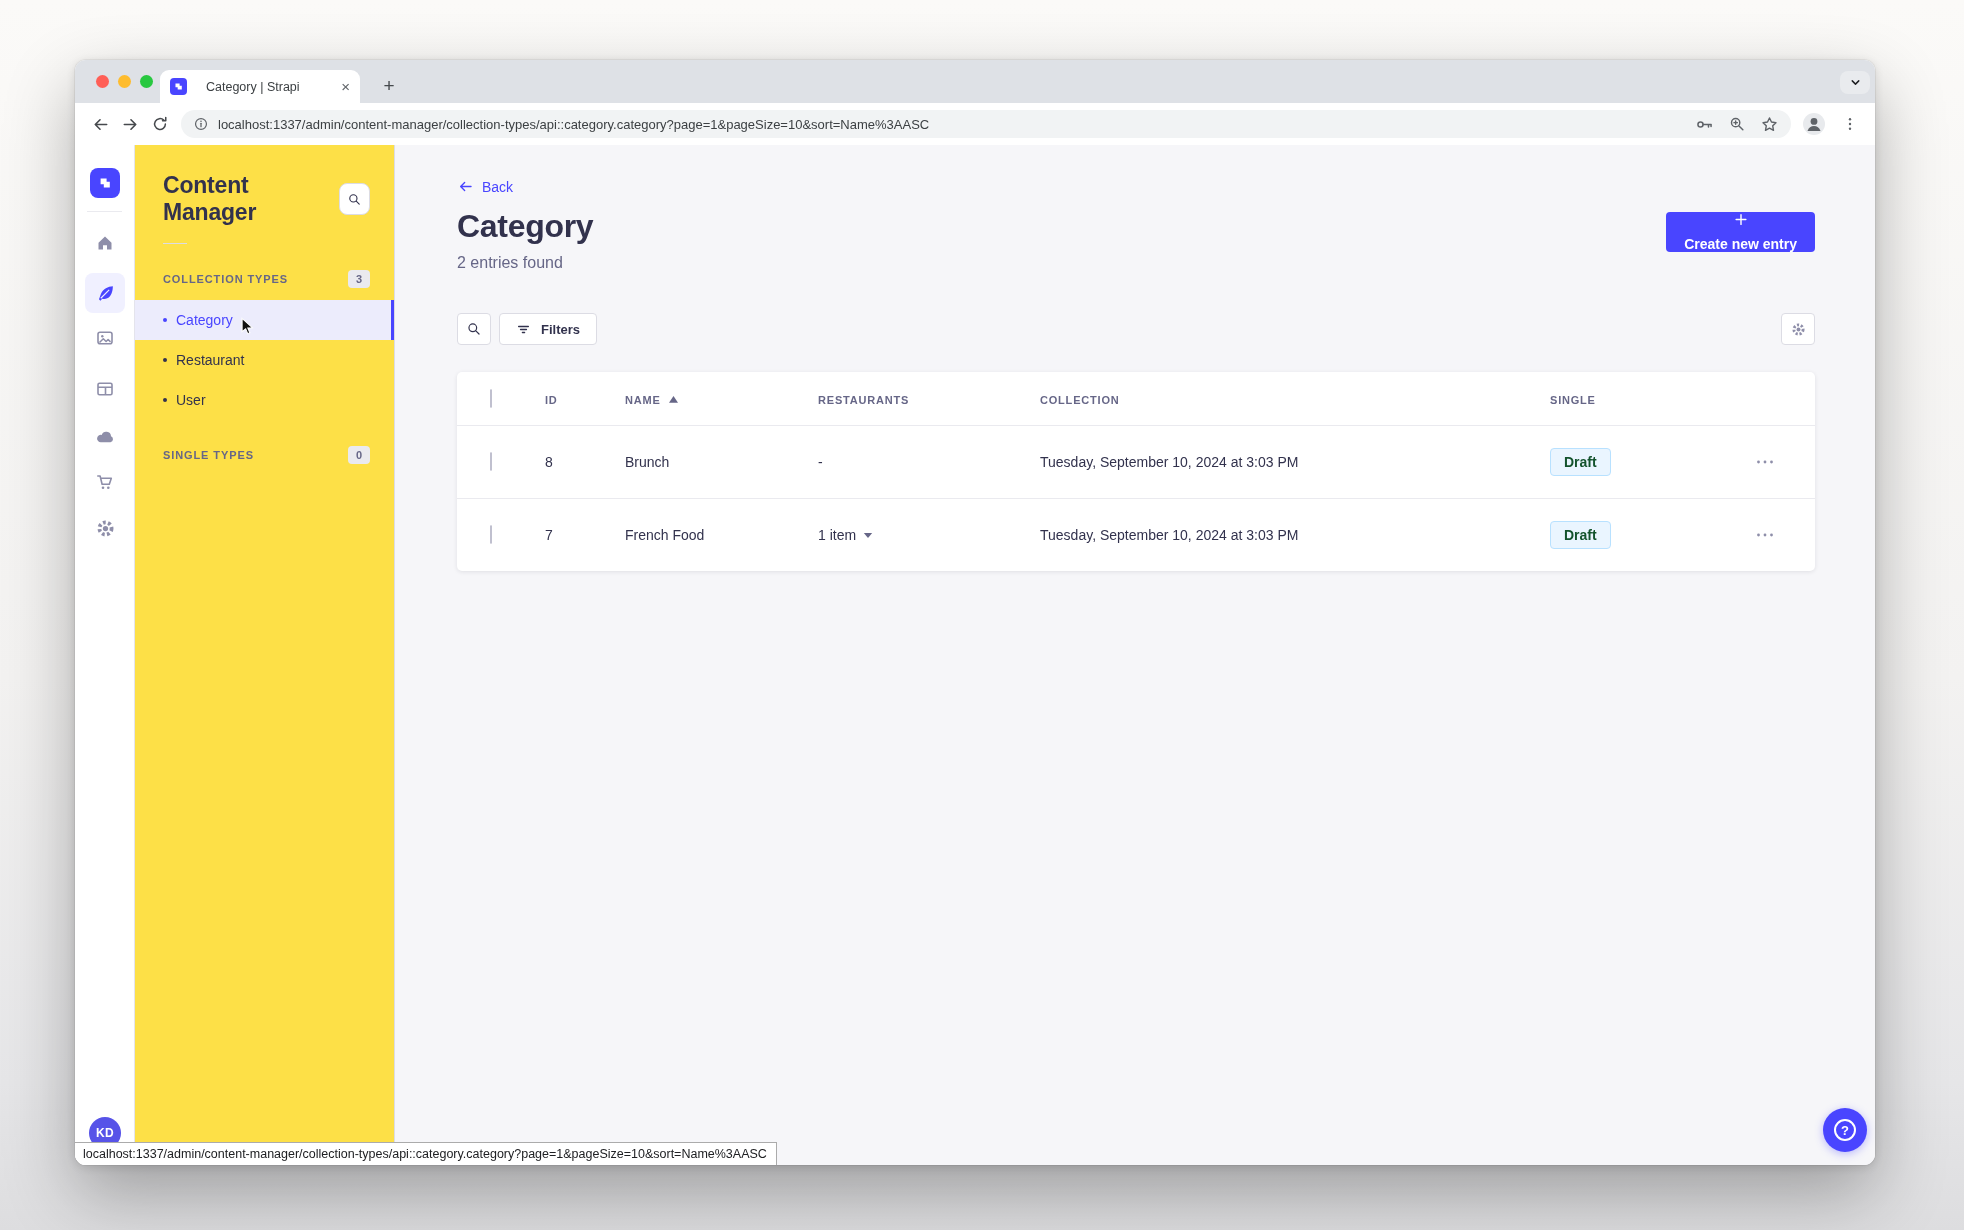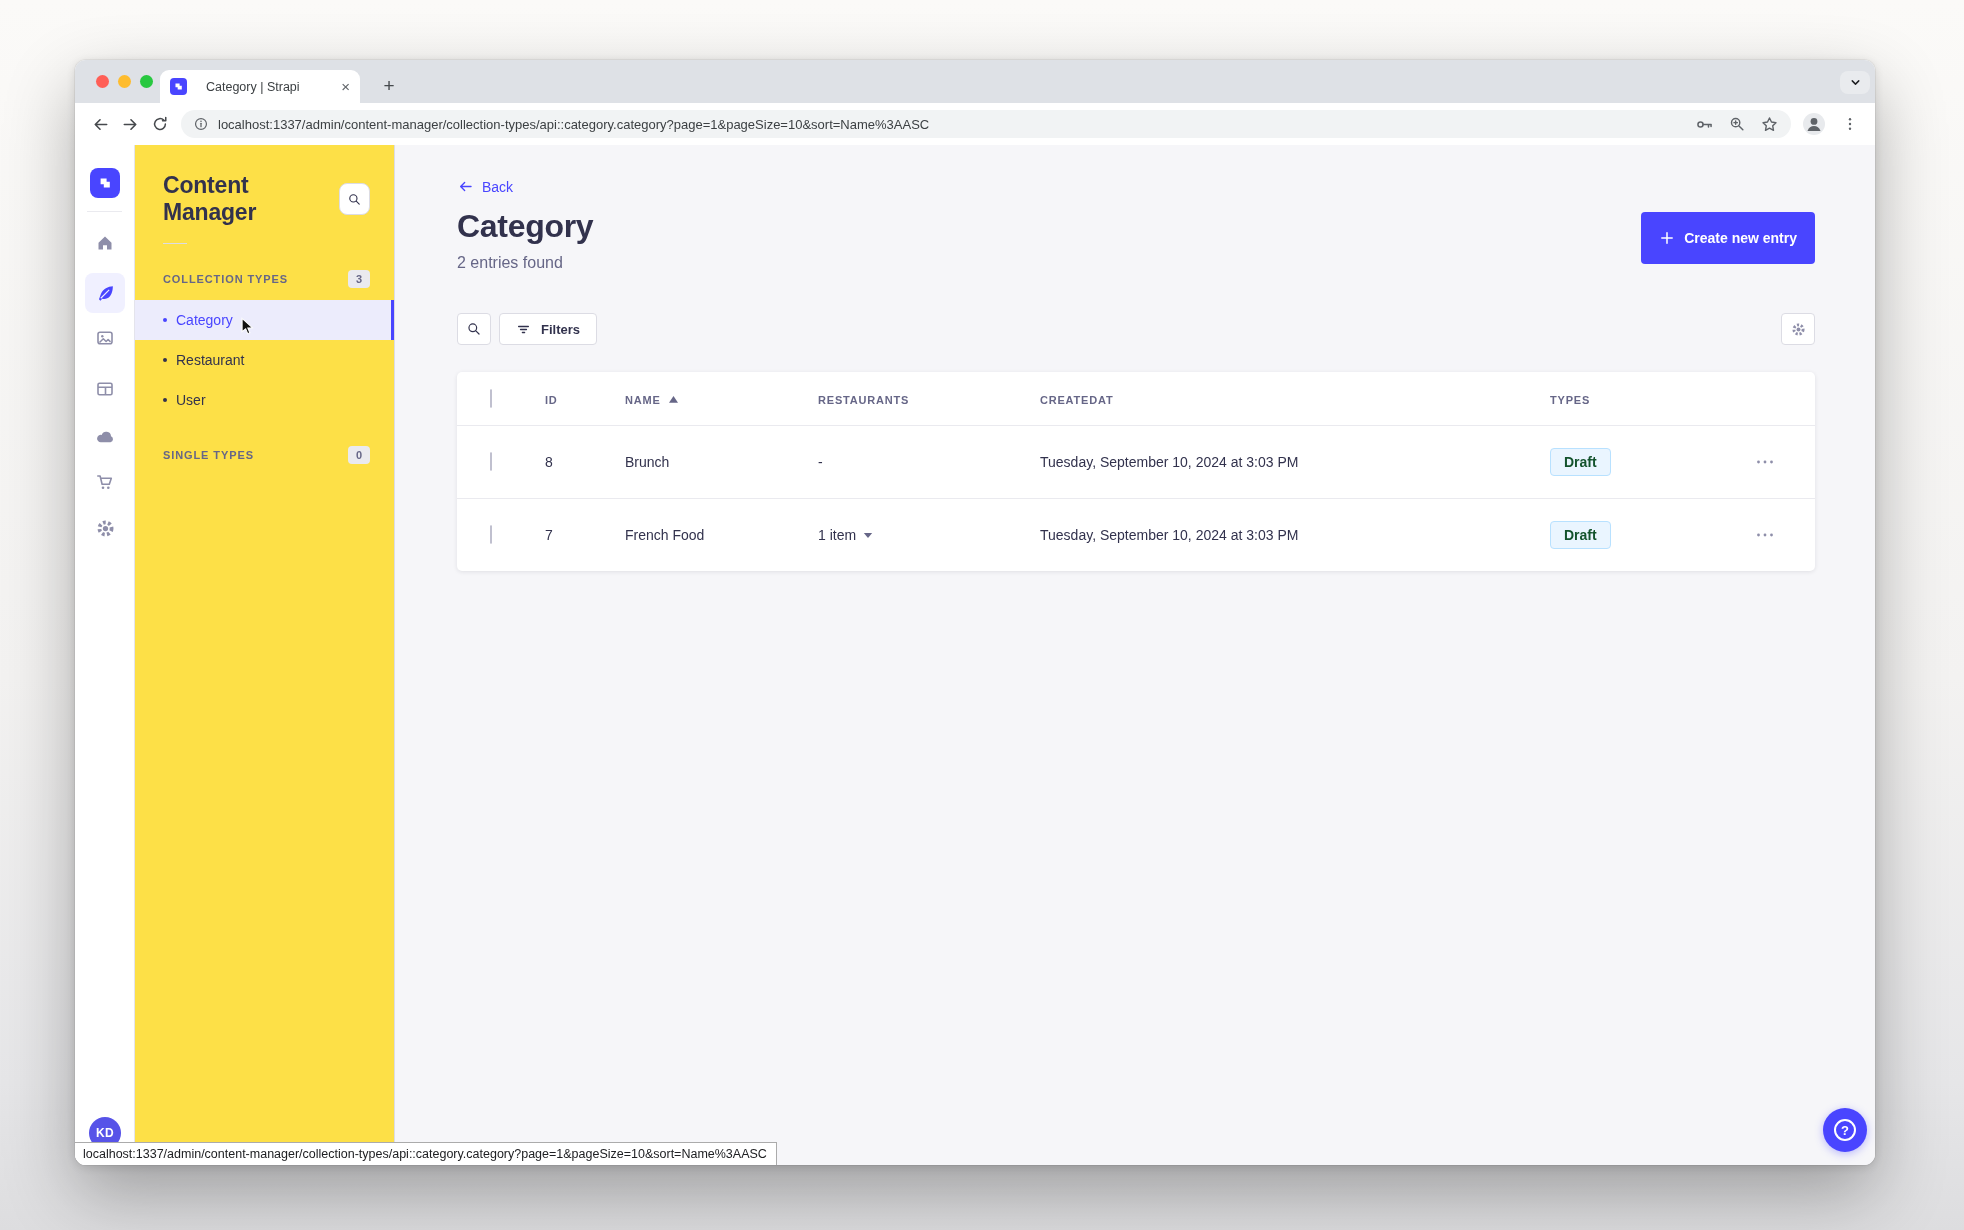--- a/index.html
+++ b/index.html
@@ -62,21 +62,21 @@
   .subnav-item.active { background:#ececfc; color:#4945ff; font-weight:500; }
   .subnav-item.active .bullet { background:#4945ff; }
   .subnav-item.active::after { content:""; position:absolute; right:0; top:0; bottom:0; width:3px; background:#4945ff; }
   .cursor { position:absolute; left:106px; top:17px; pointer-events:none; }
   
   .main { flex:1; position:relative; padding:33px 60px 0 62px; min-width:0; }
   .back-row { display:flex; align-items:center; gap:8px; color:#4945ff; font-size:14px; margin-bottom:15px; width:max-content; }
   .title-row { display:flex; align-items:flex-start; justify-content:space-between; }
   .page-title { font-size:32px; font-weight:700; color:#32324d; letter-spacing:-.3px; line-height:1; }
   .subtitle { font-size:16px; color:#666687; margin-top:12px; }
-  .create-btn { display:flex; align-items:center; gap:9px; background:#4945ff; color:#fff; font-size:14px; font-weight:600; border:none; border-radius:4px; padding:0 18px; height:52px; margin-top:2px; }
+  .create-btn { display:flex; align-items:center; gap:9px; background:#4945ff; color:#fff; font-size:14px; font-weight:600; border:none; border-radius:4px; padding:0 18px; height:40px; margin-top:2px;flex-direction:column; }
   .filter-row { display:flex; align-items:center; margin-top:41px;justify-content:flex-end; }
   .icon-btn { width:34px; height:32px; border:1px solid #dcdce4; background:#fff; border-radius:4px; display:flex; align-items:center; justify-content:center; }
   .filters-btn { display:flex; align-items:center; gap:10px; height:32px; border:1px solid #dcdce4; background:#fff; border-radius:4px; padding:0 16px; font-size:13px; font-weight:600; color:#32324d; margin-left:8px; }
   .filter-row .spacer { flex:1; }
   
   .table-card { margin-top:27px; background:#fff; border-radius:5px; box-shadow:0 1px 4px rgba(33,33,52,.1); }
   .t-row { display:grid; grid-template-columns:64px 80px 193px 222px 510px 200px 1fr; align-items:center; }
   .t-head { height:53px; }
   .t-body-row { height:73px; border-top:1px solid #eaeaef; }
   .t-cell { padding-left:24px; min-width:0; }
@@ -327,24 +327,24 @@
           <div class="t-cell"><span class="th-label">
                 <span>NAME</span>
             <svg width="11" height="9" viewBox="0 0 12 10">
                   <path d="M6 1l5 7.5H1z" fill="#666687"></path>
                 </svg>
               </span></div>
           <div class="t-cell"><span class="th-label">
                 <span>RESTAURANTS</span>
               </span></div>
           <div class="t-cell"><span class="th-label">
-                <span>CREATEDAT</span>
-              </span></div>
-          <div class="t-cell"><span class="th-label">
-                <span>TYPES</span>
+                <span>COLLECTION</span>
+              </span></div>
+          <div class="t-cell"><span class="th-label">
+                <span>SINGLE</span>
               </span></div>
           <div class="t-cell"></div>
         </div>
 
         <div class="t-row t-body-row">
           <div class="t-cell cb"><span class="checkbox"></span></div>
           <div class="t-cell cell-text">8</div>
           <div class="t-cell cell-text">Brunch</div>
           <div class="t-cell cell-text">-</div>
           <div class="t-cell cell-text">Tuesday, September 10, 2024 at 3:03 PM</div>

